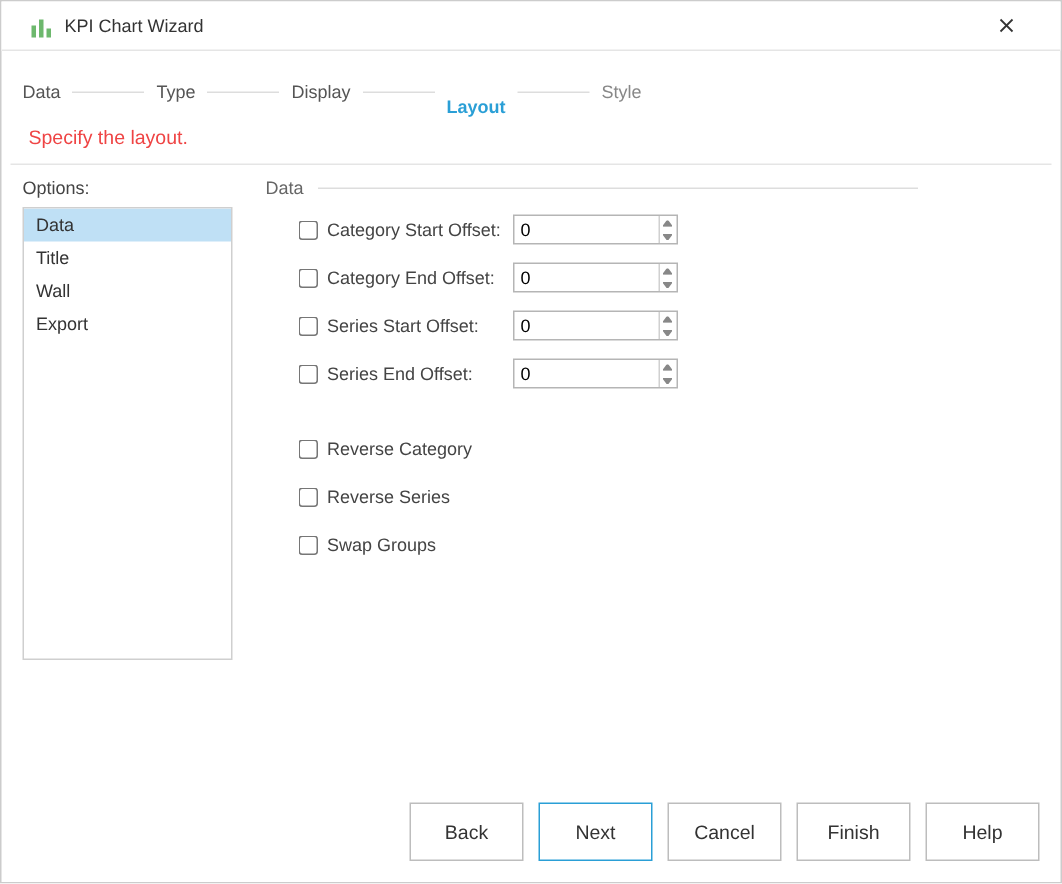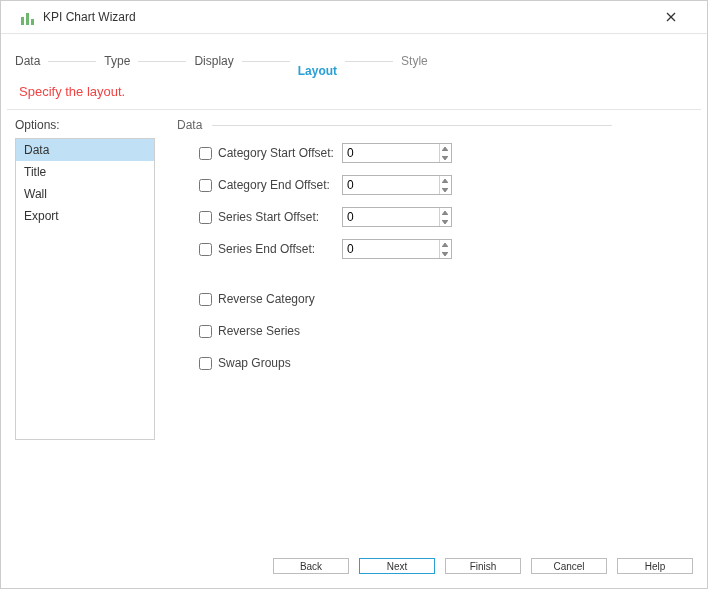--- a/index.html
+++ b/index.html
@@ -193,24 +193,24 @@
   .checks .row .lbl { width: auto; }
 
   .footer {
     padding: 12px 14px 14px 14px;
     display: flex;
     justify-content: flex-end;
     gap: 10px;
   }
   .btn {
     min-width: 76px;
-    height: 16px;
+    height: 39px;
     border: 1px solid #bdbdbd;
     background: #fff;
-    font-size: 10px;
+    font-size: 13px;
     color: #333;
     cursor: pointer;
     padding: 0 14px;
   }
   .btn.primary {
     border: 1px solid #2a9fd6;
   }
 </style>
 </head>
 <body>
@@ -362,18 +362,18 @@
           <span class="lbl">Swap Groups</span>
         </div>
       </div>
 
     </div>
   </div>
 
   <div class="footer">
     <button class="btn">Back</button>
     <button class="btn primary">Next</button>
+    <button class="btn">Cancel</button>
     <button class="btn">Finish</button>
-    <button class="btn">Cancel</button>
     <button class="btn">Help</button>
   </div>
 
 </div>
 
 </body></html>

